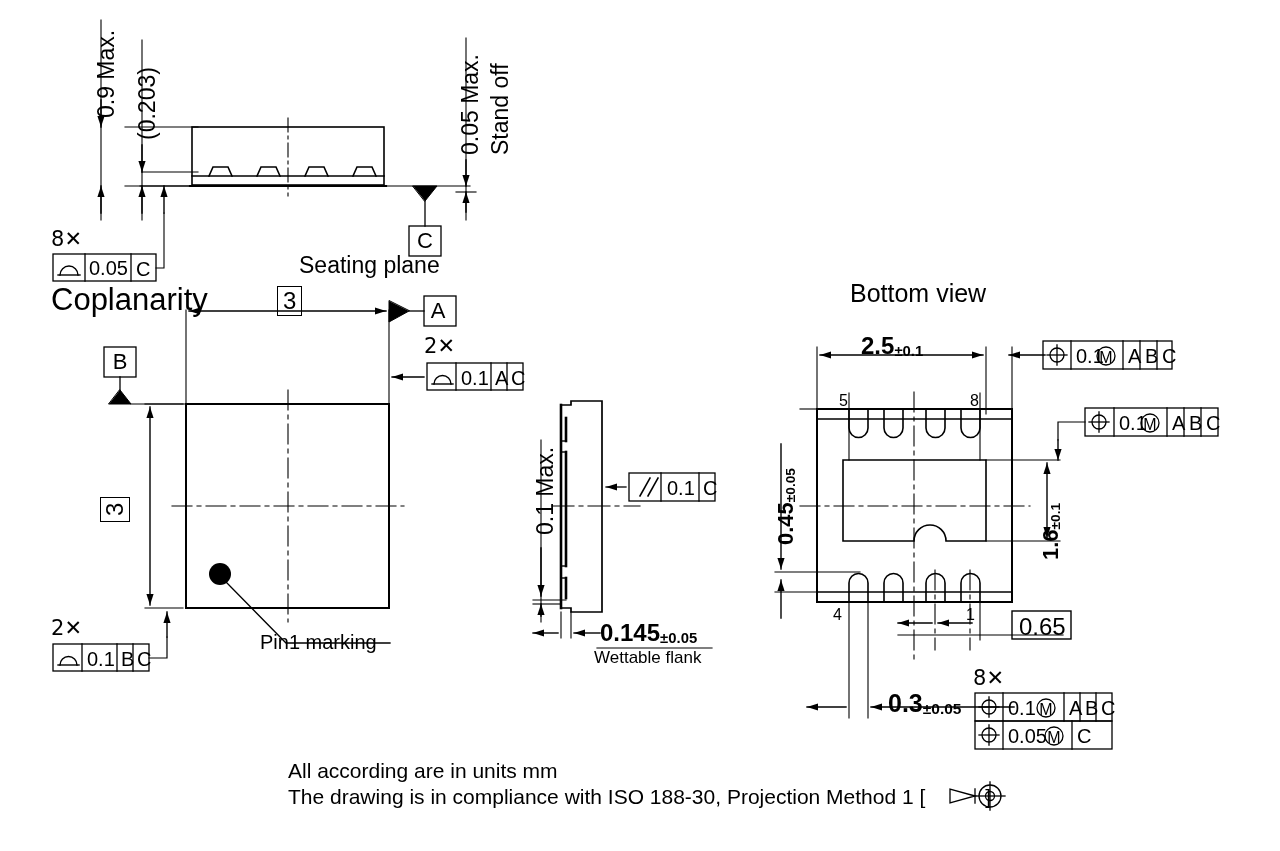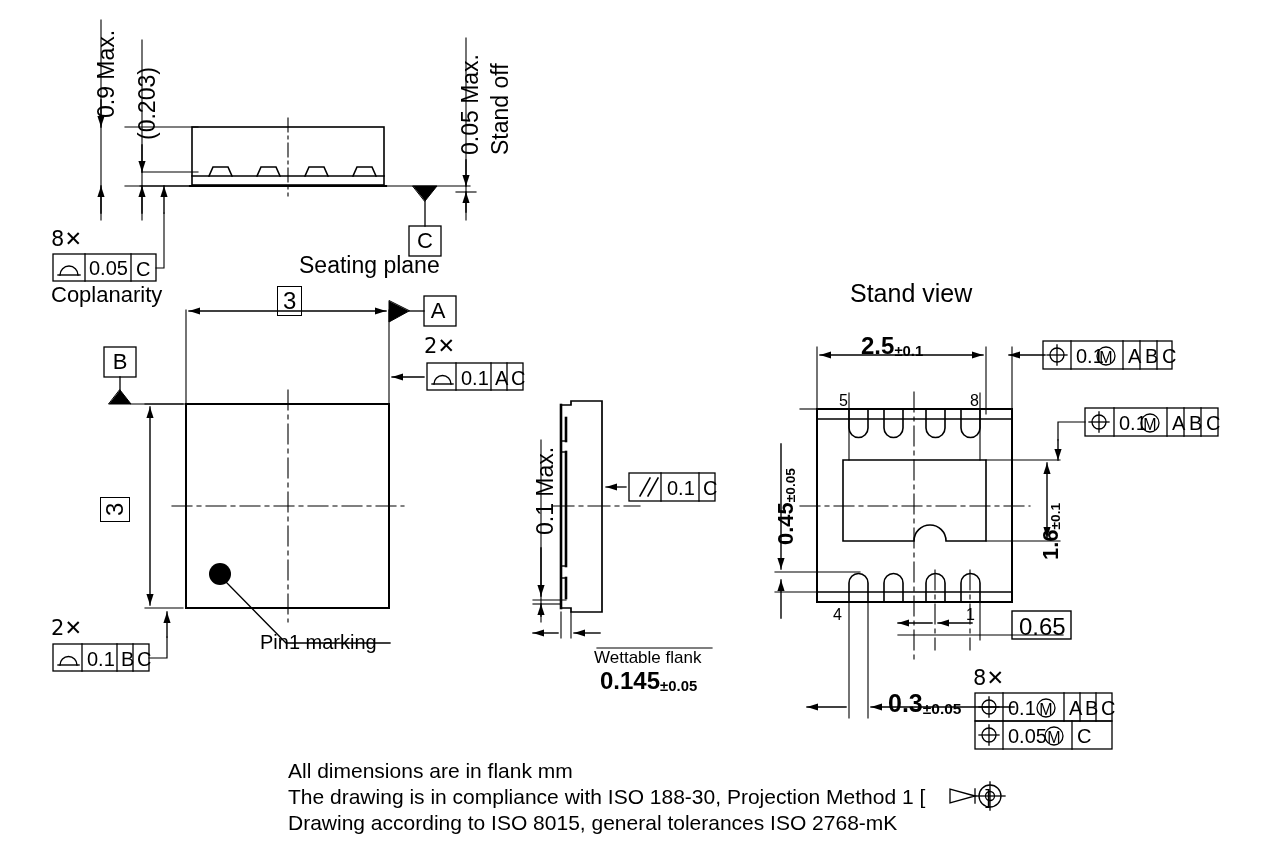--- a/index.html
+++ b/index.html
@@ -384,46 +384,45 @@
   </svg>
 
   <div class="lbl vert" style="left:95px; top:118px; font-size:23px;">0.9 Max.</div>
   <div class="lbl vert" style="left:136px; top:140px; font-size:23px;">(0.203)</div>
   <div class="lbl vert" style="left:459px; top:155px; font-size:23px;">0.05 Max.</div>
   <div class="lbl vert" style="left:489px; top:155px; font-size:23px;">Stand off</div>
 
   <div class="lbl" style="left:299px; top:230px; font-size:23px;margin-top:24px;">Seating plane</div>
 
   <div class="lbl" style="left:51px; top:229px; font-size:21px; font-family:'DejaVu Sans', sans-serif;"><span>8</span><span>✕</span></div>
-  <div class="lbl" style="left:51px; top:284px; font-size:22px;">Coplanarity</div>
+  <div class="lbl" style="left:51px; top:284px; font-size:31px;">Coplanarity</div>
 
   <div class="lbl" style="left:277px; top:286px; font-size:24px; border:1.4px solid #000; padding:1px 5px 2px 5px; line-height:1.05;">3</div>
   <div class="lbl vert" style="left:100px; top:522px; font-size:24px; border:1.4px solid #000; padding:1px 5px 2px 5px; line-height:1.05;">3</div>
 
   <div class="lbl" style="left:424px; top:336px; font-size:21px; font-family:'DejaVu Sans', sans-serif;"><span>2</span><span>✕</span></div>
   <div class="lbl" style="left:51px; top:618px; font-size:21px; font-family:'DejaVu Sans', sans-serif;"><span>2</span><span>✕</span></div>
 
   <div class="lbl" style="left:260px; top:632px; font-size:20px;">Pin1 marking</div>
 
   <div class="lbl vert" style="left:534px; top:535px; font-size:23px;">0.1 Max.</div>
-  <div class="lbl" style="left:600px; top:621px; font-size:24px; font-weight:bold;margin-top:48px;"><span>0.145</span><span class="tol">±0.05</span></div>
+  <div class="lbl" style="left:600px; top:621px; font-size:24px; font-weight:bold;"><span>0.145</span><span class="tol">±0.05</span></div>
   <div class="lbl" style="left:594px; top:649px; font-size:17px;">Wettable flank</div>
 
-  <div class="lbl" style="left:850px; top:281px; font-size:25px;">Stand view</div>
+  <div class="lbl" style="left:850px; top:281px; font-size:25px;">Bottom view</div>
   <div class="lbl" style="left:861px; top:334px; font-size:24px; font-weight:bold;"><span>2.5</span><span class="tol">±0.1</span></div>
 
   <div class="lbl vert" style="left:775px; top:545px; font-size:22px; font-weight:bold;"><span>0.45</span><span class="tol">±0.05</span></div>
 
   <div class="lbl vert" style="left:1040px; top:560px; font-size:22px; font-weight:bold;"><span>1.6</span><span class="tol">±0.1</span></div>
 
   <div class="lbl" style="left:1019px; top:615px; font-size:24px; font-weight:normal;">0.65</div>
 
   <div class="lbl" style="left:888px; top:691px; font-size:25px; font-weight:bold;"><span>0.3</span><span class="tol">±0.05</span></div>
 
   <div class="lbl" style="left:973px; top:668px; font-size:21px; font-family:'DejaVu Sans', sans-serif;"><span>8</span><span>✕</span></div>
 
   <div class="notes">
-    <div>All dimensions are in flank mm</div>
+    <div>All according are in units mm</div>
     <div><span>The drawing is in compliance with ISO 188-30, Projection Method 1 [</span><span style="display:inline-block;width:60px;"></span><span>]</span></div>
-    <div>Drawing according to ISO 8015, general tolerances ISO 2768-mK</div>
   </div>
 
 </div>
 
 </body></html>

